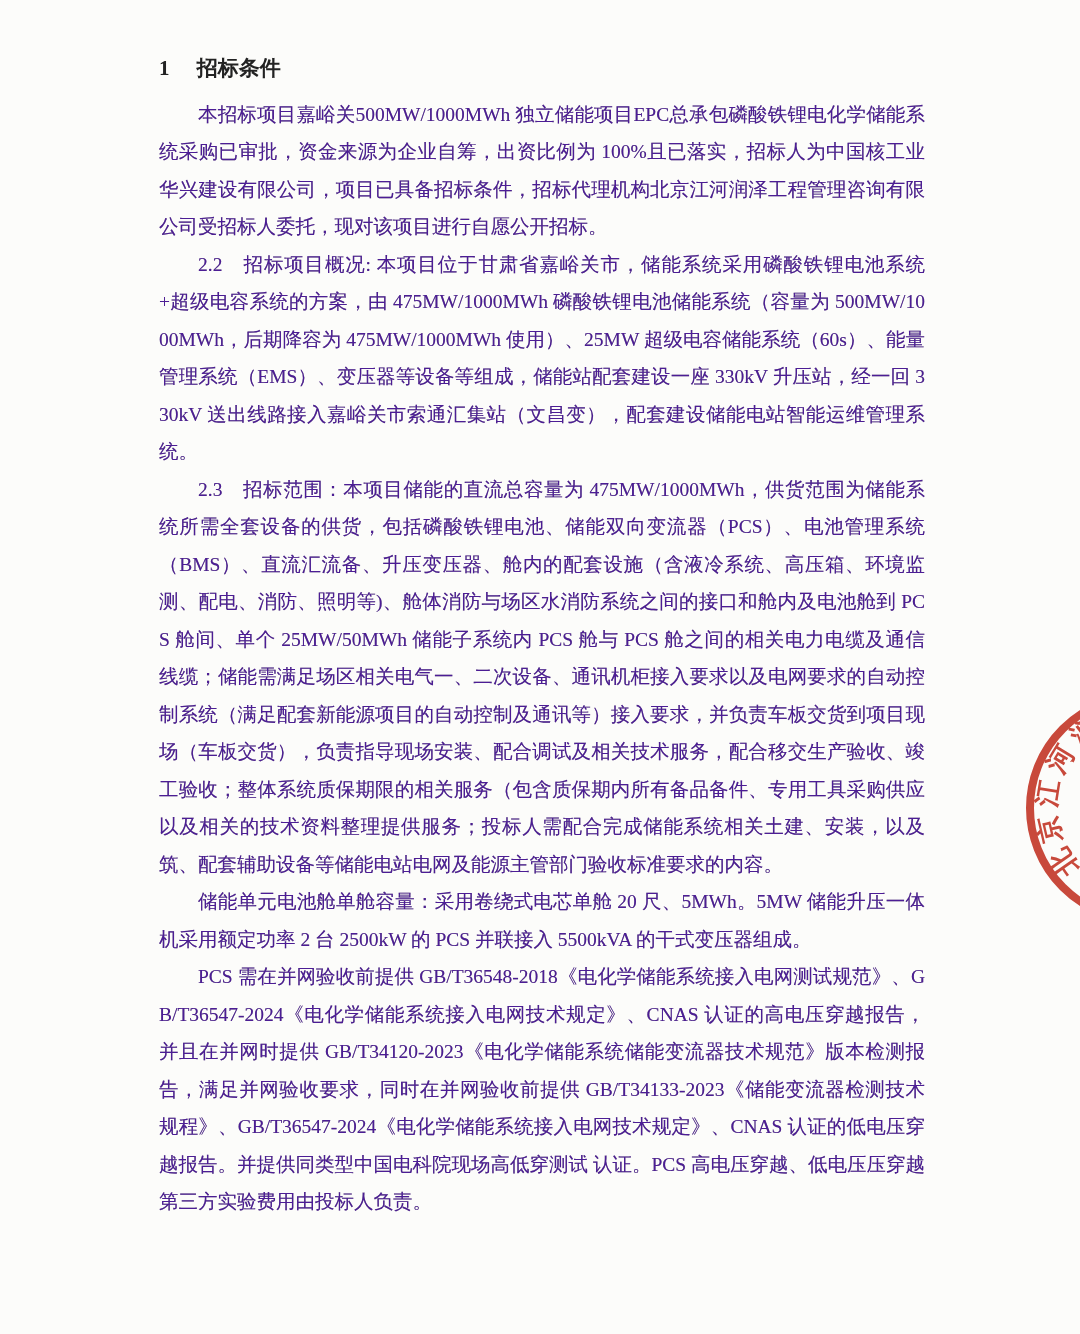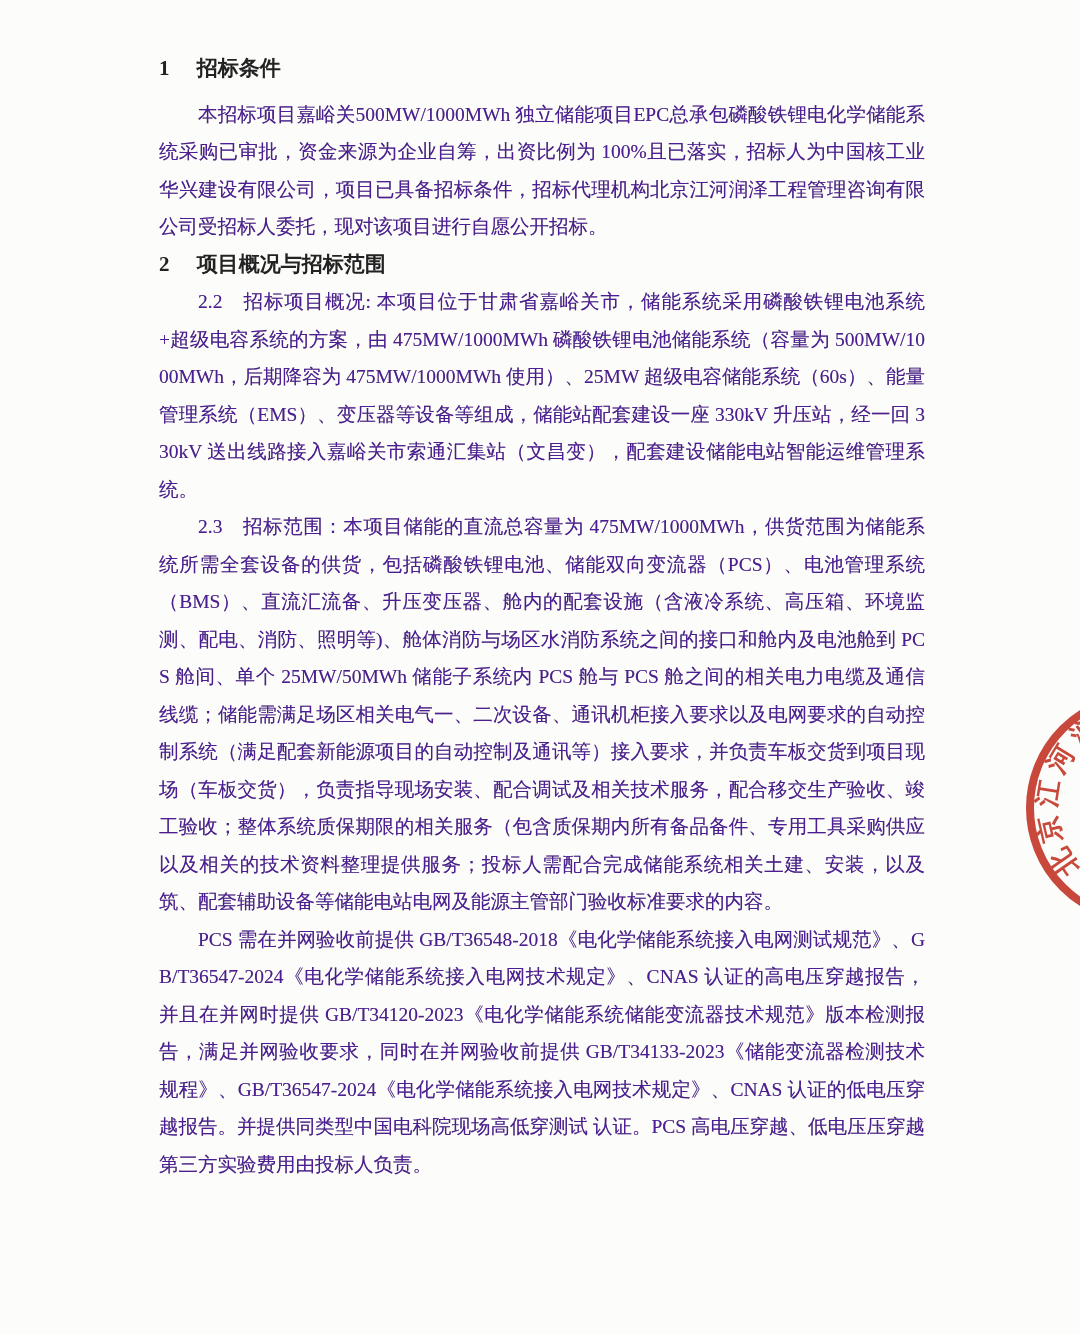--- a/index.html
+++ b/index.html
@@ -60,27 +60,24 @@
 <div class="page">
   <div class="content">
 
     <h2 class="doc-heading first">
       <span class="h-num">1</span>
       <span class="h-title">招标条件</span>
     </h2>
 
     <p class="doc-para">本招标项目嘉峪关500MW/1000MWh 独立储能项目EPC总承包磷酸铁锂电化学储能系统采购已审批，资金来源为企业自筹，出资比例为 100%且已落实，招标人为中国核工业华兴建设有限公司，项目已具备招标条件，招标代理机构北京江河润泽工程管理咨询有限公司受招标人委托，现对该项目进行自愿公开招标。</p>
 
-    <h2 class="doc-heading">
-      <span class="h-num">2</span>
-      <span class="h-title">项目概况与招标范围</span>
-    </h2>
 
     <p class="doc-para">2.2　招标项目概况: 本项目位于甘肃省嘉峪关市，储能系统采用磷酸铁锂电池系统+超级电容系统的方案，由 475MW/1000MWh 磷酸铁锂电池储能系统（容量为 500MW/1000MWh，后期降容为 475MW/1000MWh 使用）、25MW 超级电容储能系统（60s）、能量管理系统（EMS）、变压器等设备等组成，储能站配套建设一座 330kV 升压站，经一回 330kV 送出线路接入嘉峪关市索通汇集站（文昌变），配套建设储能电站智能运维管理系统。</p>
     <p class="doc-para">2.3　招标范围：本项目储能的直流总容量为 475MW/1000MWh，供货范围为储能系统所需全套设备的供货，包括磷酸铁锂电池、储能双向变流器（PCS）、电池管理系统（BMS）、直流汇流备、升压变压器、舱内的配套设施（含液冷系统、高压箱、环境监测、配电、消防、照明等)、舱体消防与场区水消防系统之间的接口和舱内及电池舱到 PCS 舱间、单个 25MW/50MWh 储能子系统内 PCS 舱与 PCS 舱之间的相关电力电缆及通信线缆；储能需满足场区相关电气一、二次设备、通讯机柜接入要求以及电网要求的自动控制系统（满足配套新能源项目的自动控制及通讯等）接入要求，并负责车板交货到项目现场（车板交货），负责指导现场安装、配合调试及相关技术服务，配合移交生产验收、竣工验收；整体系统质保期限的相关服务（包含质保期内所有备品备件、专用工具采购供应以及相关的技术资料整理提供服务；投标人需配合完成储能系统相关土建、安装，以及筑、配套辅助设备等储能电站电网及能源主管部门验收标准要求的内容。</p>
+    <p class="doc-para">储能单元电池舱单舱容量：采用卷绕式电芯单舱 20 尺、5MWh。5MW 储能升压一体机采用额定功率 2 台 2500kW 的 PCS 并联接入 5500kVA 的干式变压器组成。</p>
     <p class="doc-para">PCS 需在并网验收前提供 GB/T36548-2018《电化学储能系统接入电网测试规范》、GB/T36547-2024《电化学储能系统接入电网技术规定》、CNAS 认证的高电压穿越报告，并且在并网时提供 GB/T34120-2023《电化学储能系统储能变流器技术规范》版本检测报告，满足并网验收要求，同时在并网验收前提供 GB/T34133-2023《储能变流器检测技术规程》、GB/T36547-2024《电化学储能系统接入电网技术规定》、CNAS 认证的低电压穿越报告。并提供同类型中国电科院现场高低穿测试 认证。PCS 高电压穿越、低电压压穿越第三方实验费用由投标人负责。</p>
 
   </div>
 
   <svg class="seal" viewBox="0 0 240 240" width="240" height="240">
     <circle cx="120" cy="120" r="112" fill="none" stroke-width="8" stroke="#c43a2b"></circle>
     <text x="0" y="0" text-anchor="middle" transform="translate(49.6,169.3) rotate(-125)" fill="#c43a2b">北</text>
     <text x="0" y="0" text-anchor="middle" transform="translate(36.2,139.3) rotate(-103)" fill="#c43a2b">京</text>
     <text x="0" y="0" text-anchor="middle" transform="translate(35.1,106.6) rotate(-81)" fill="#c43a2b">江</text>
     <text x="0" y="0" text-anchor="middle" transform="translate(46.3,75.7) rotate(-59)" fill="#c43a2b">河</text>

